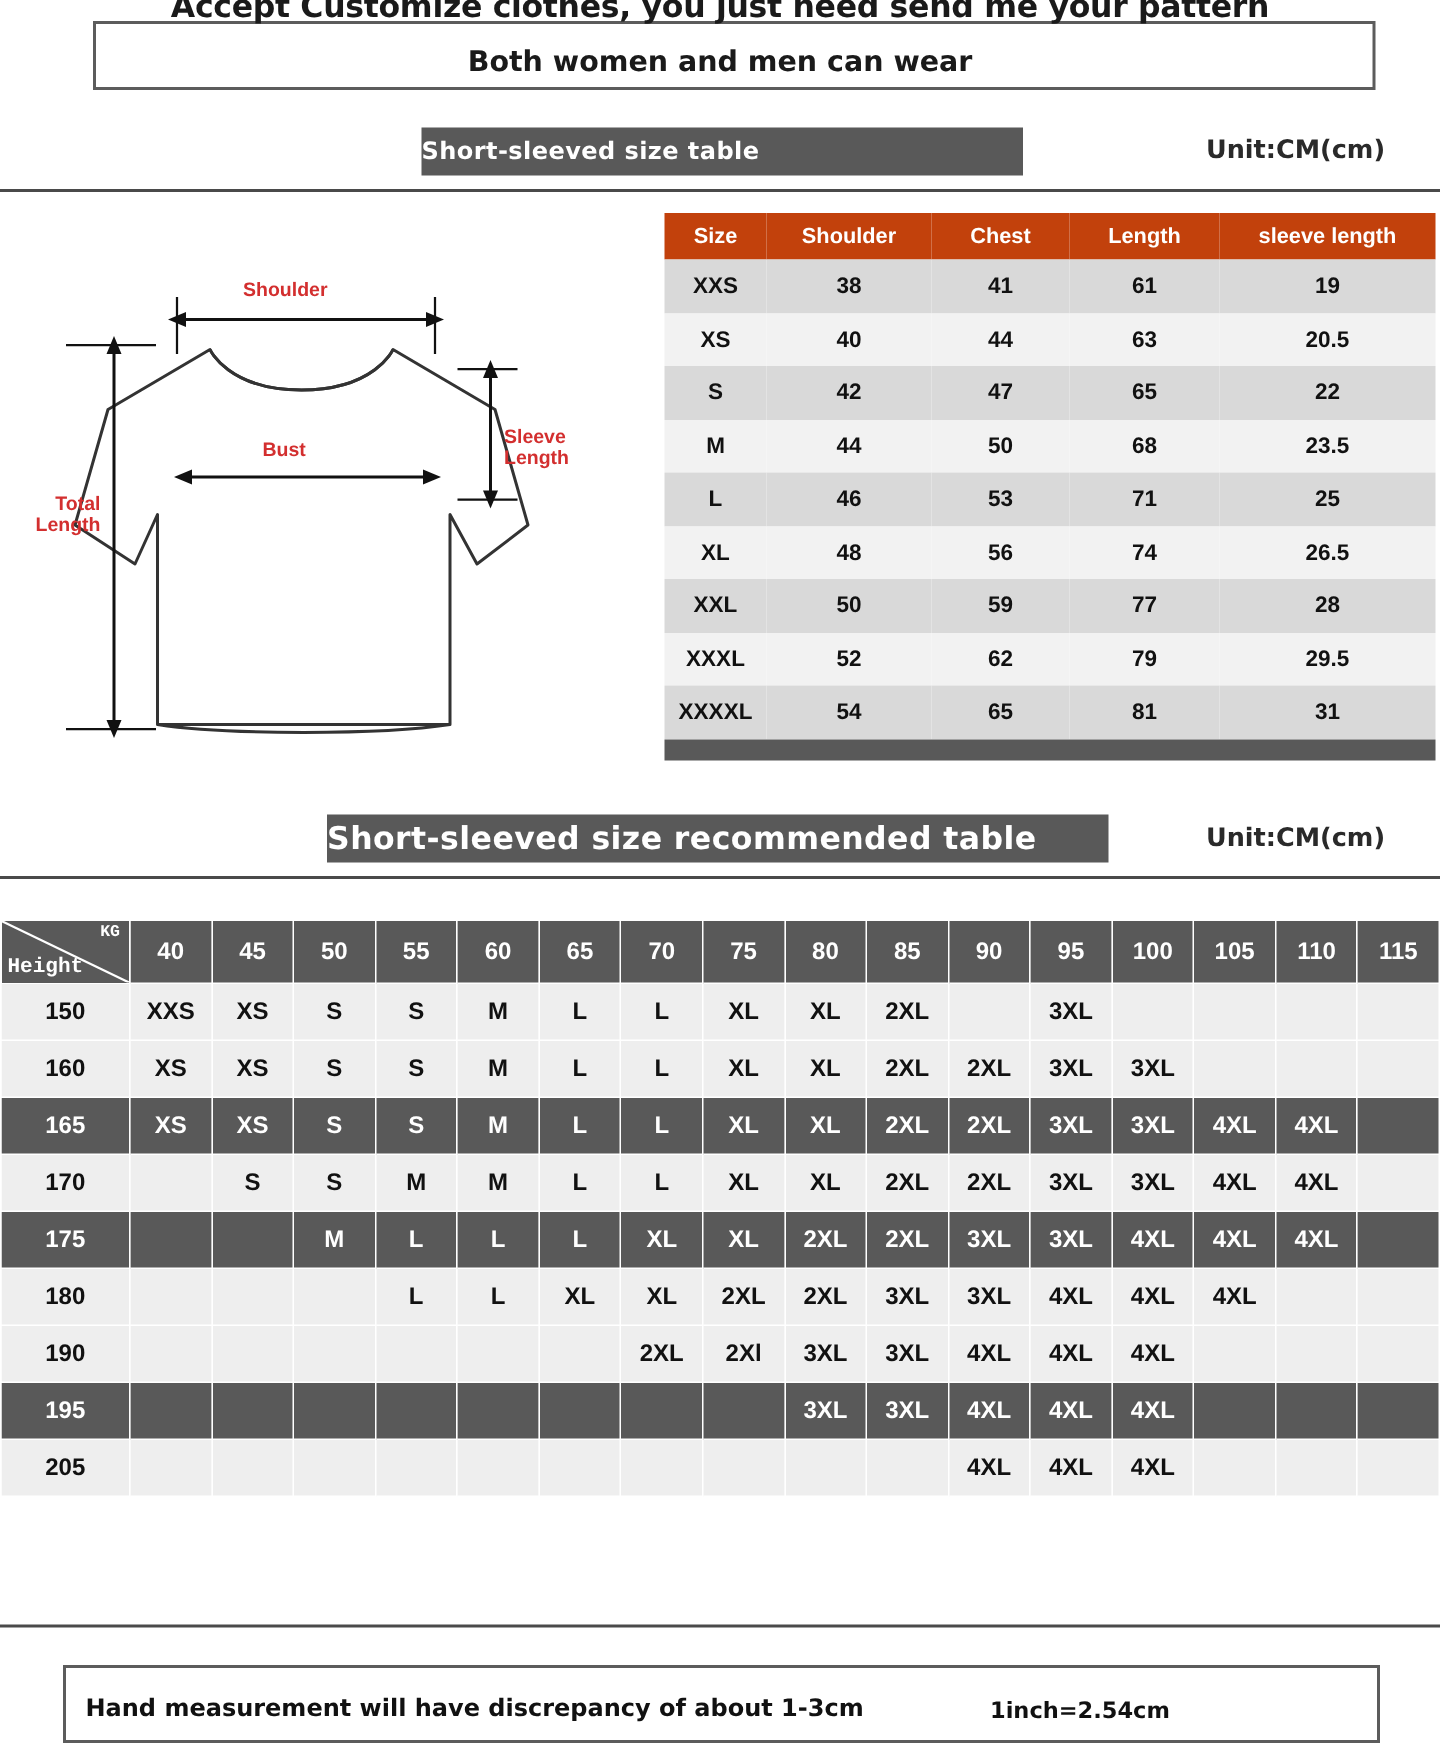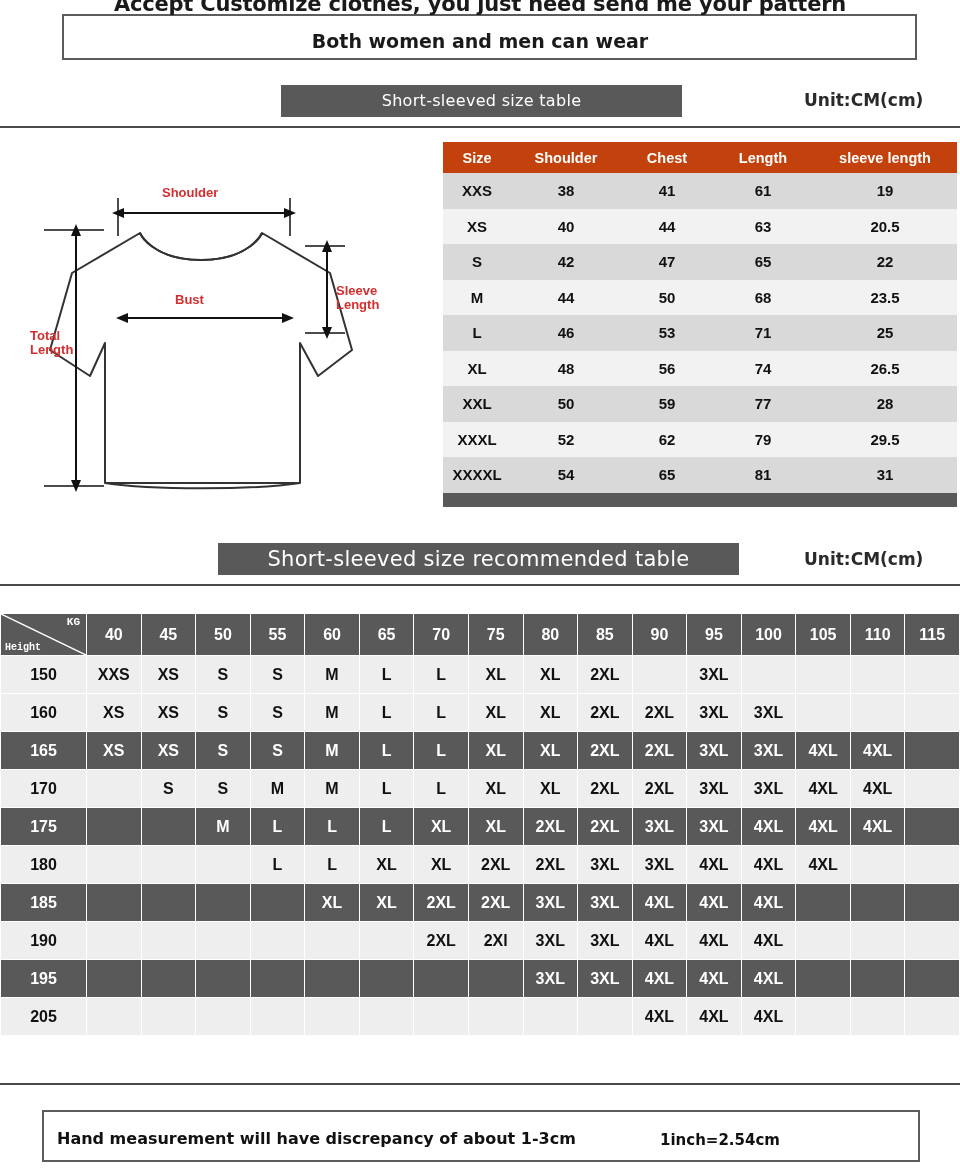--- a/index.html
+++ b/index.html
@@ -38,22 +38,22 @@
     font-size: 19px;
     font-weight: bold;
     line-height: 26px;
   }
 
   
   .banner {
     position: absolute;
     background: #595959;
     color: #ffffff;
-    font-weight: normal;
-    text-align: center;
+    font-weight: bold;
+    text-align: left;
     letter-spacing: 0.3px;
   }
   #banner1 {
     left: 281px; top: 85px;
     width: 401px; height: 32px;
     line-height: 32px;
     font-size: 16px;
   }
   #banner2 {
     left: 218px; top: 543px;
@@ -88,21 +88,21 @@
     position: absolute;
     color: #d32f2f;
     font-size: 13px;
     font-weight: bold;
     font-family: "Liberation Sans", sans-serif;
     line-height: 14px;
   }
   #lbl-shoulder { left: 162px; top: 186px; }
   #lbl-bust     { left: 175px; top: 293px; }
   #lbl-sleeve   { left: 336px; top: 284px; text-align: left; width: 48px; }
-  #lbl-total    { left: 30px;  top: 329px; text-align: left; width: 54px; }
+  #lbl-total    { left: 13px;  top: 329px; text-align: right; width: 54px; }
 
   
   .size-table {
     position: absolute;
     left: 443px; top: 142px;
     width: 514px;
     border-collapse: collapse;
     font-family: "Liberation Sans", sans-serif;
   }
   .size-table th {
@@ -152,21 +152,21 @@
     position: relative;
     background: #595959 !important;
     padding: 0 !important;
   }
   .corner .kg {
     position: absolute; right: 6px; top: 2px;
     font-size: 11px; color: #ffffff;
   }
   .corner .ht {
     position: absolute; left: 4px; bottom: 2px;
-    font-size: 10px; color: #ffffff;
+    font-size: 14px; color: #ffffff;
   }
   .corner .slash {
     position: absolute; left: 0; top: 0;
     width: 100%; height: 100%;
   }
 
   
   .footer-box {
     position: absolute;
     left: 42px; top: 1110px;
@@ -464,39 +464,20 @@
           <td>2XL</td>
           <td>2XL</td>
           <td>3XL</td>
           <td>3XL</td>
           <td>4XL</td>
           <td>4XL</td>
           <td>4XL</td>
           <td></td>
           <td></td>
         </tr>
-        <tr class="dark">
-          <td class="rowhead">185</td>
-          <td></td>
-          <td></td>
-          <td></td>
-          <td></td>
-          <td>XL</td>
-          <td>XL</td>
-          <td>2XL</td>
-          <td>2XL</td>
-          <td>3XL</td>
-          <td>3XL</td>
-          <td>4XL</td>
-          <td>4XL</td>
-          <td>4XL</td>
-          <td></td>
-          <td></td>
-          <td></td>
-        </tr>
         <tr class="light">
           <td class="rowhead">190</td>
           <td></td>
           <td></td>
           <td></td>
           <td></td>
           <td></td>
           <td></td>
           <td>2XL</td>
           <td>2Xl</td>

